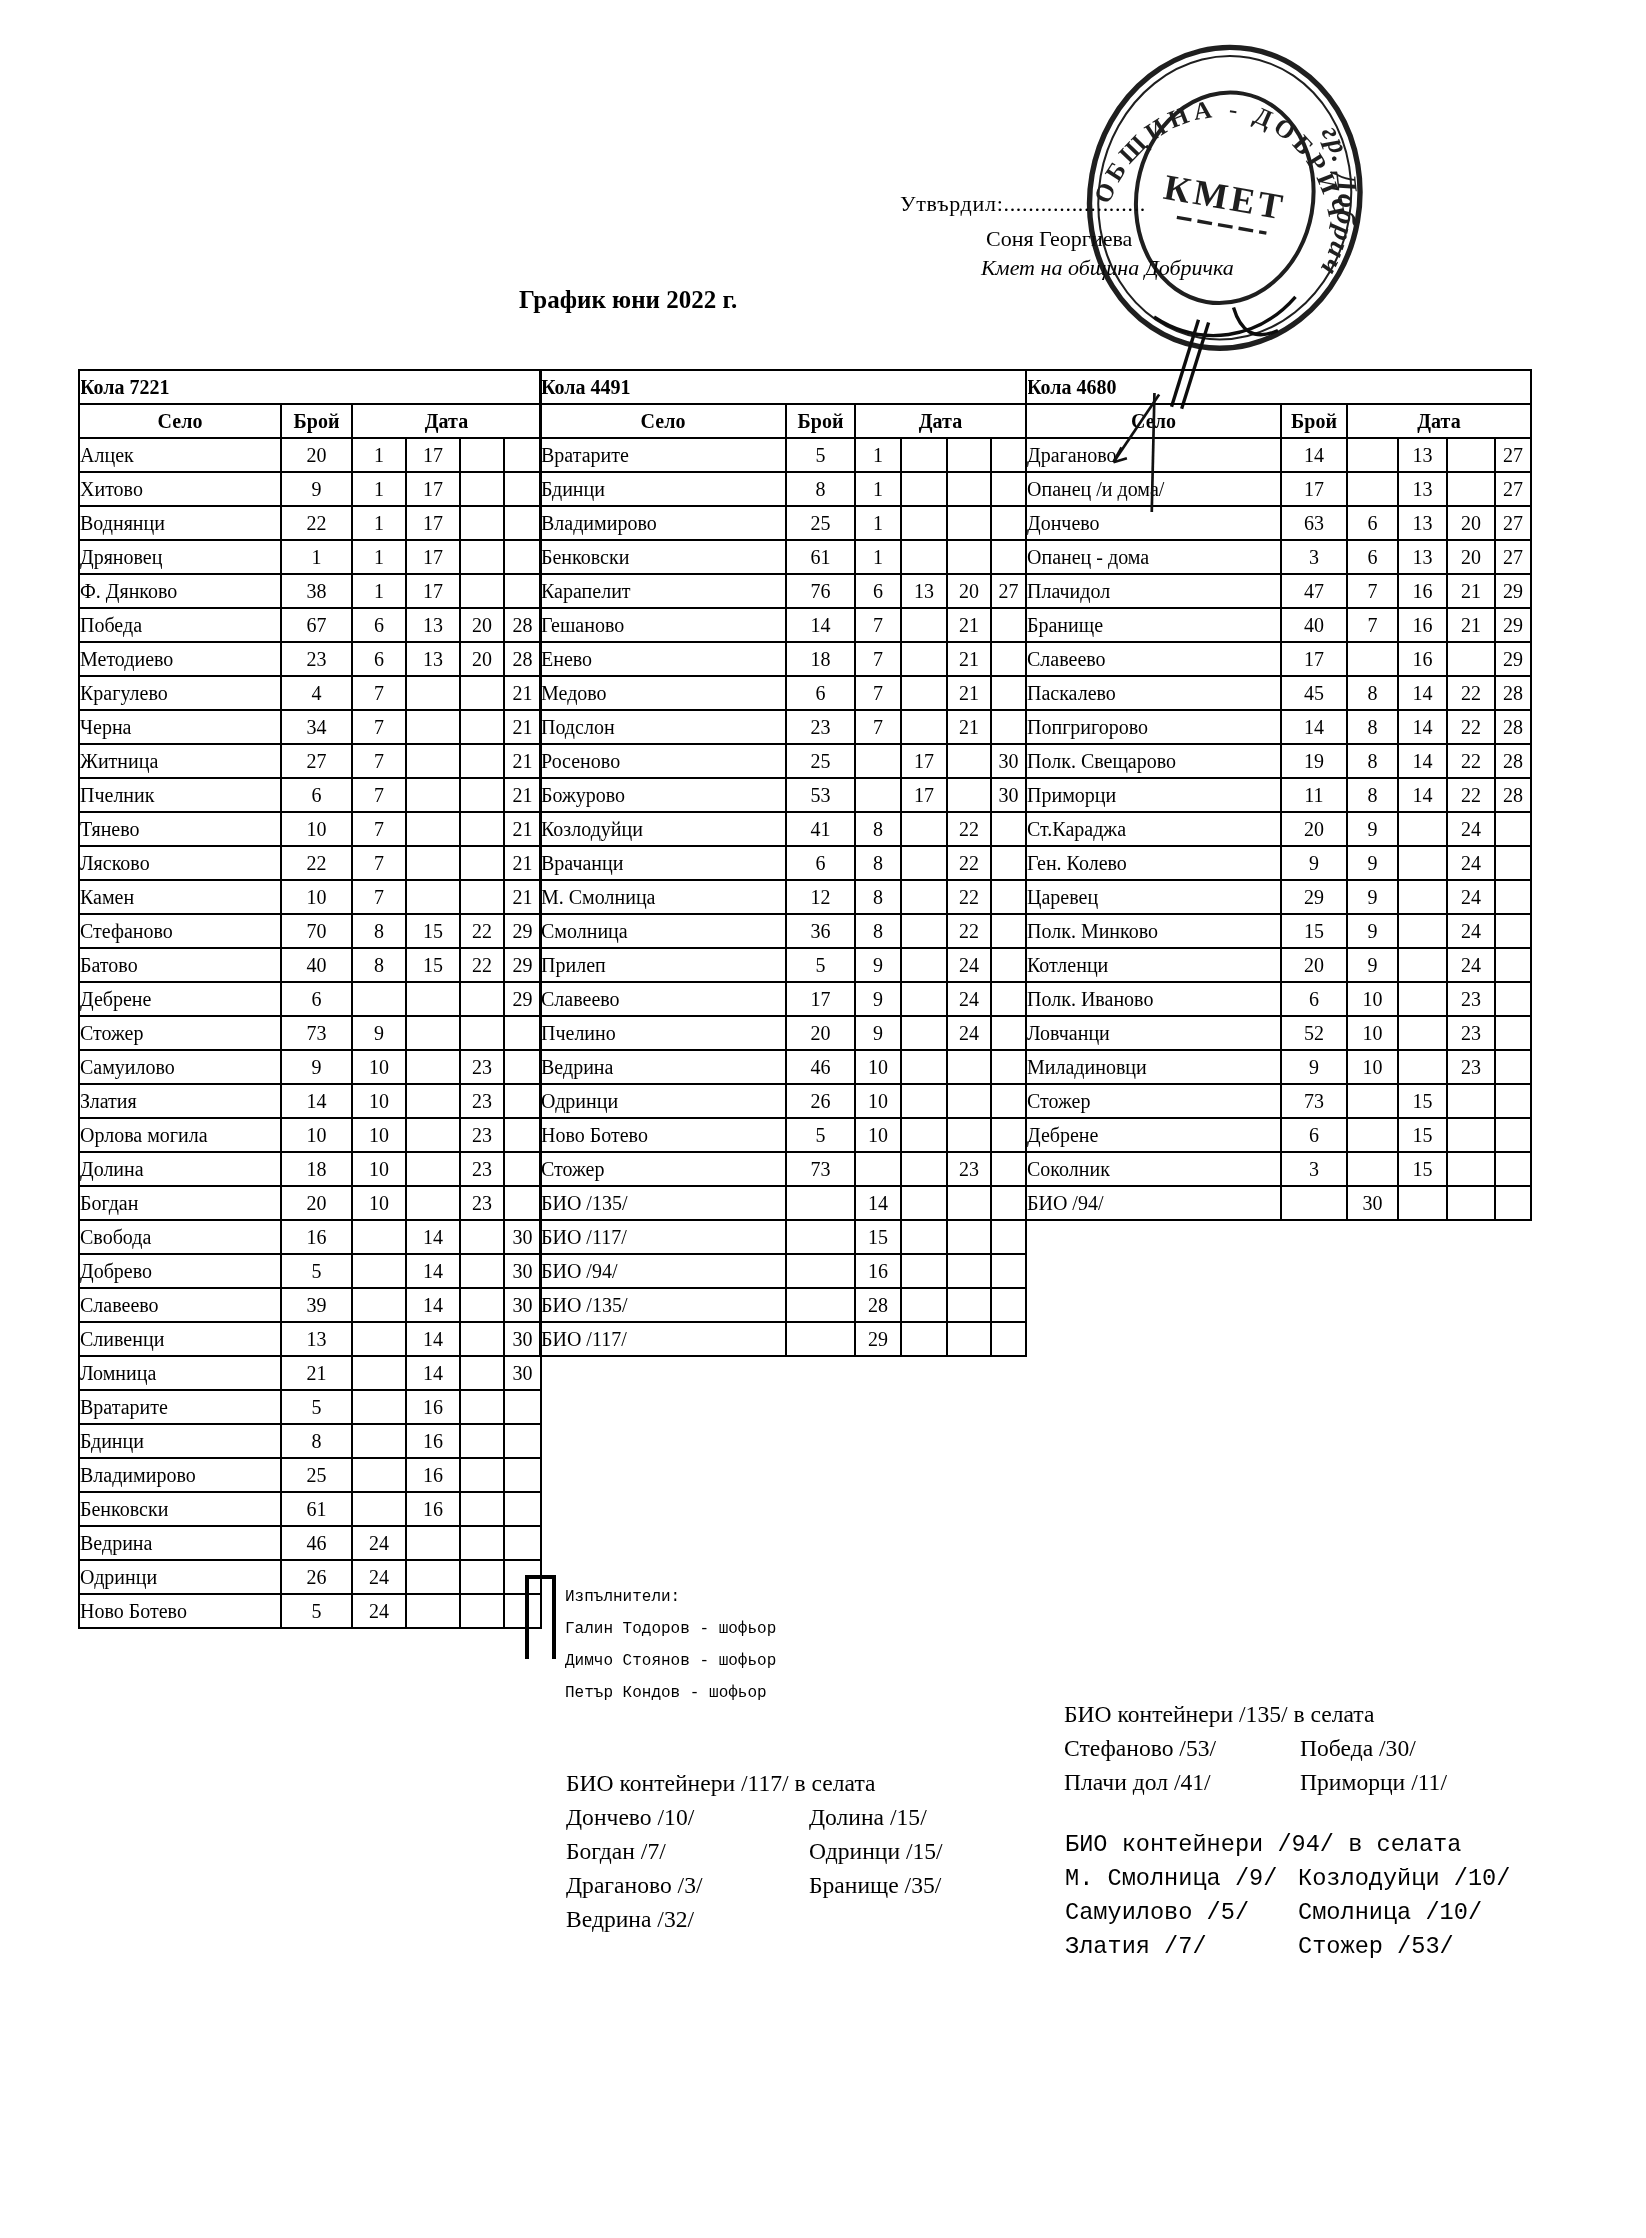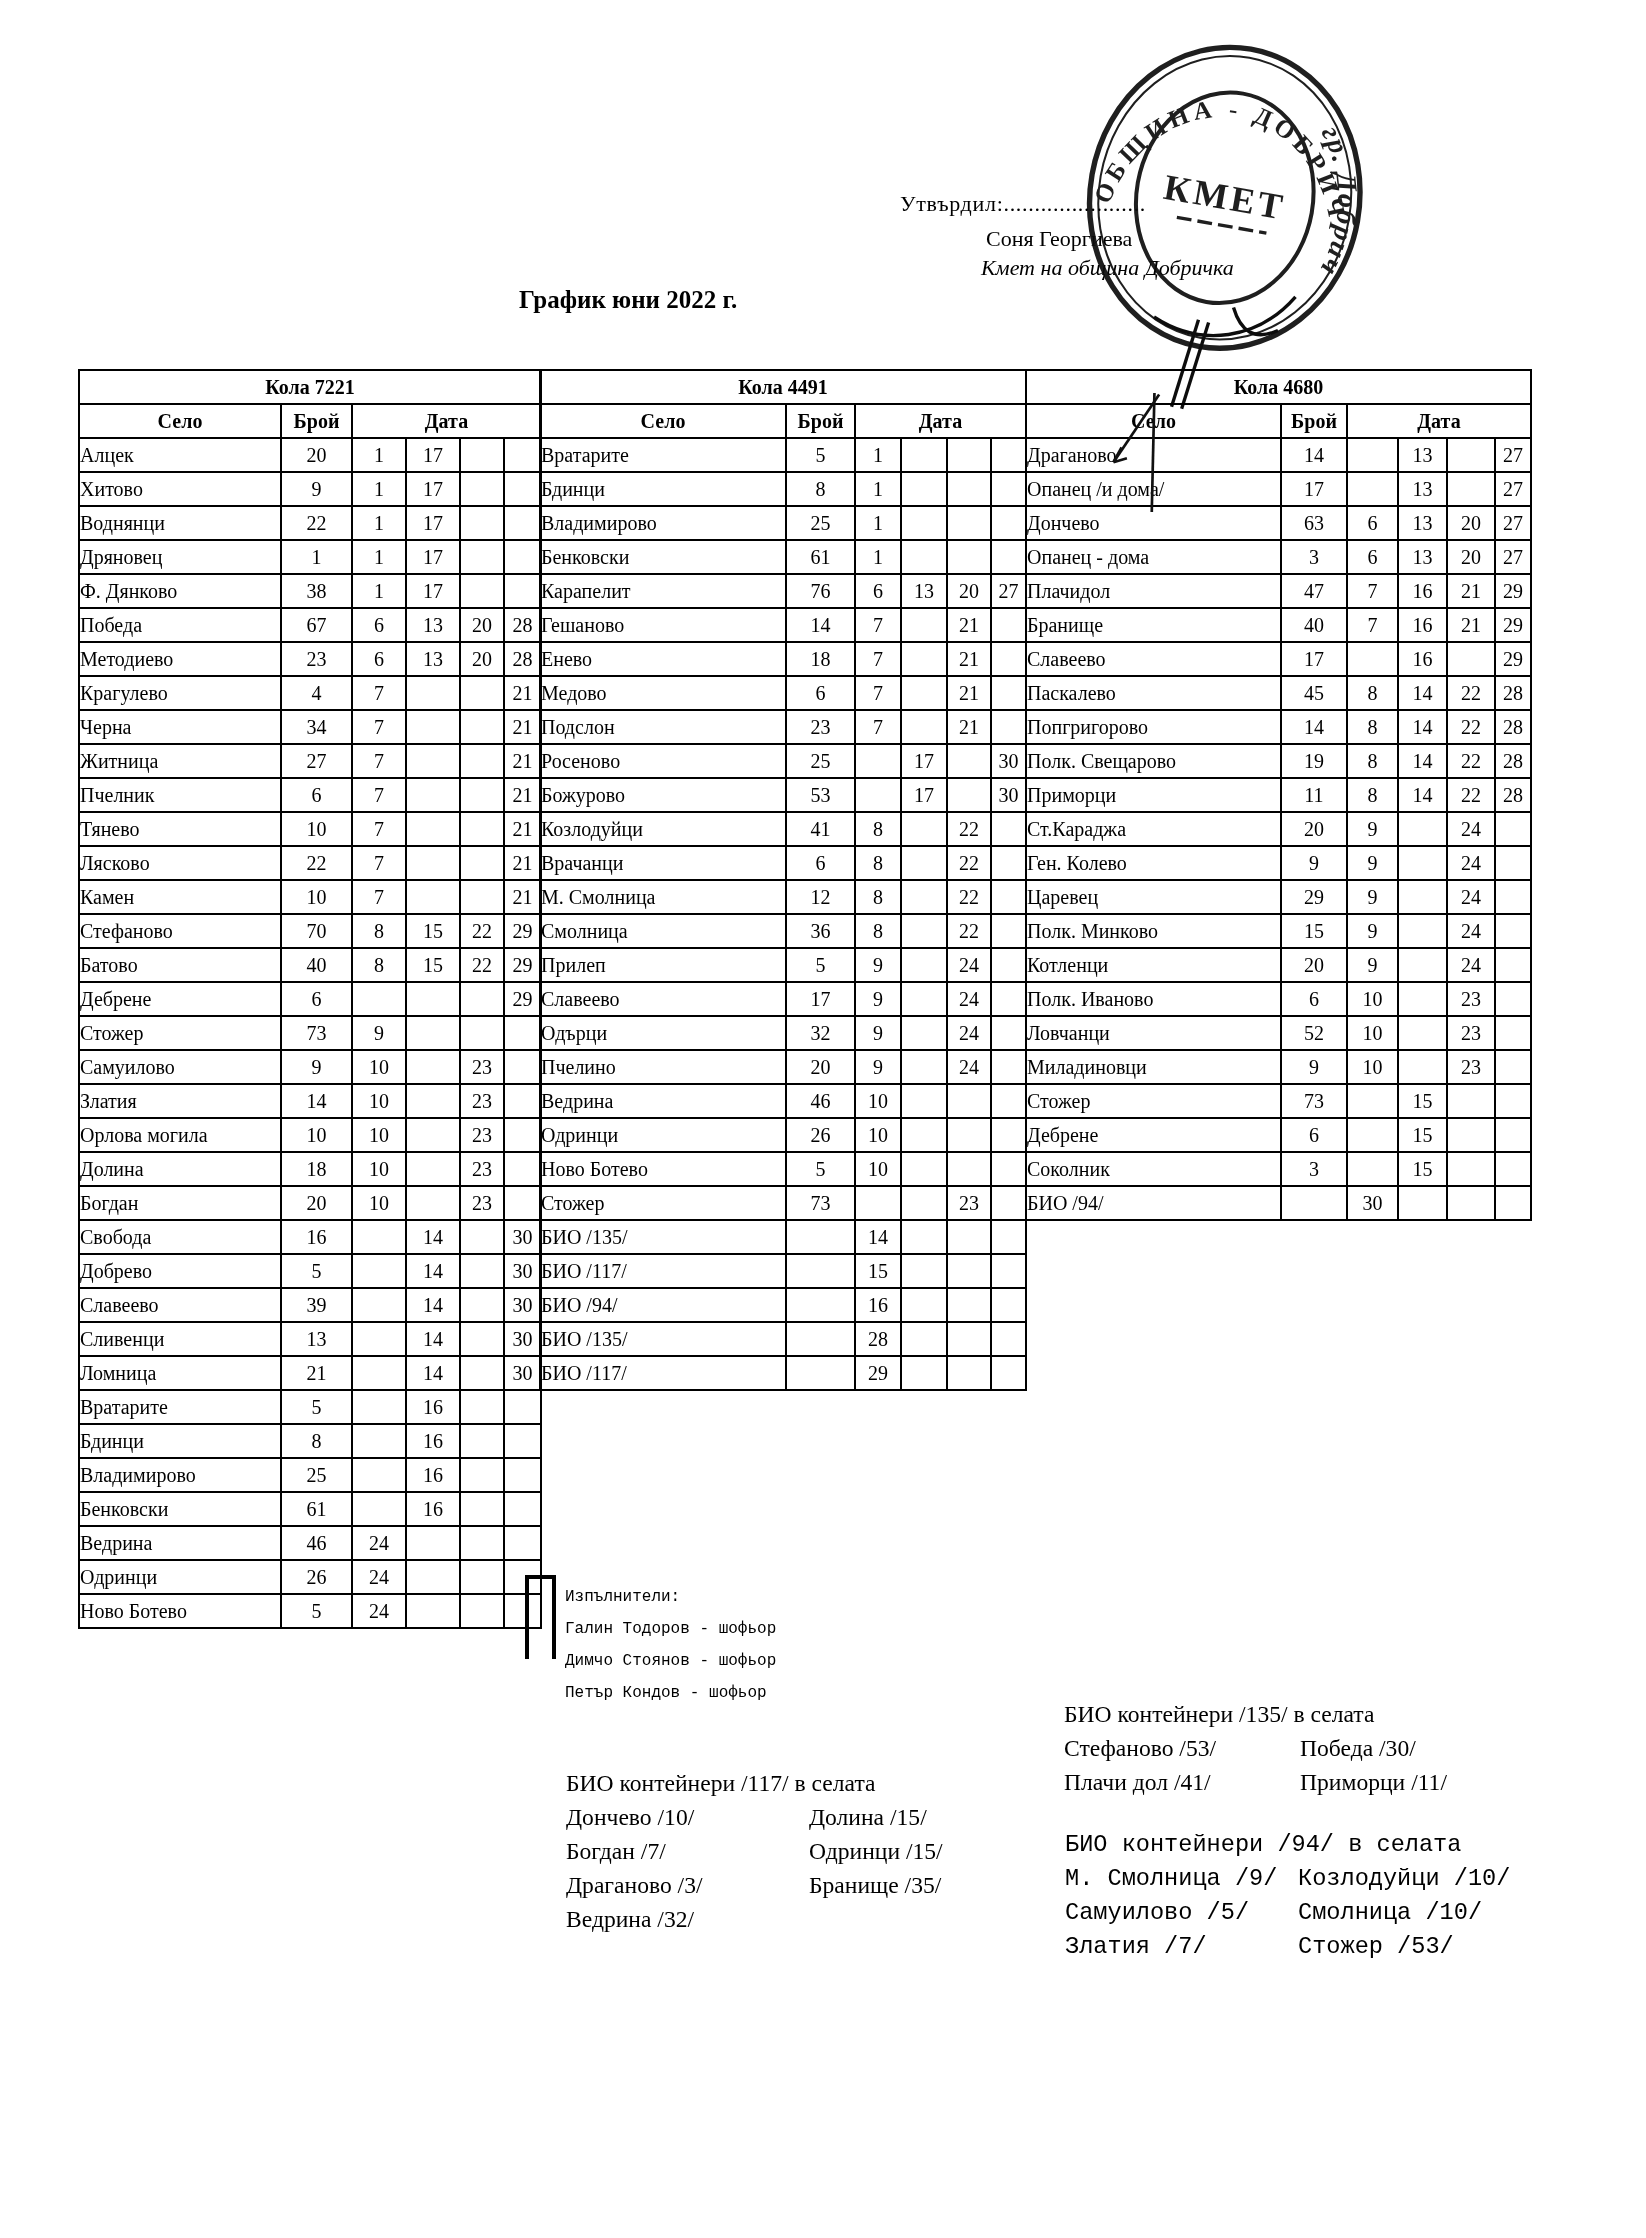--- a/index.html
+++ b/index.html
@@ -9,21 +9,21 @@
   
   .approval-label{font-size:22px;letter-spacing:0.7px;}
   .approval-name{font-size:22px;}
   .approval-role{font-size:22px;font-style:italic;}
   
   .doc-title{font-size:25px;font-weight:bold;}
   
   table.doc-table{position:absolute;border-collapse:collapse;table-layout:fixed;}
   table.doc-table td{border:2px solid #000;height:32px;font-size:20px;
                      overflow:hidden;white-space:nowrap;padding:0;}
-  td.cell-title{font-weight:bold;font-size:23px;text-align:center;height:35px;border-bottom-width:3.4px;border-radius:10px;}
+  td.cell-title{font-weight:bold;font-size:23px;height:35px;border-bottom-width:3.4px;border-radius:10px;}
   td.cell-head{font-weight:bold;font-size:22px;text-align:center;height:37px;border-bottom-width:3.4px;margin-top:22px;}
   td.cell-v{text-align:left;padding-left:6px;padding-right:2.7px;}
   td.cell-c,td.cell-d{text-align:center;}
   
   .execs div{font-size:16px;line-height:32px;font-family:Liberation Mono, monospace;}
   .bio{font-size:23.6px;line-height:34px;}
   .bio .bio-title{font-size:23.6px;}
   .bio .bio-row{display:flex;align-items:center;}
   .pen{position:absolute;pointer-events:none;}
   .artifact{position:absolute;border:4px solid #000;border-bottom:none;}
@@ -515,28 +515,20 @@
           </tr>
           <tr>
             <td class="cell-v">Славеево</td>
             <td class="cell-c">17</td>
             <td class="cell-d">9</td>
             <td class="cell-d"></td>
             <td class="cell-d">24</td>
             <td class="cell-d"></td>
           </tr>
           <tr>
-            <td class="cell-v">Одърци</td>
-            <td class="cell-c">32</td>
-            <td class="cell-d">9</td>
-            <td class="cell-d"></td>
-            <td class="cell-d">24</td>
-            <td class="cell-d"></td>
-          </tr>
-          <tr>
             <td class="cell-v">Пчелино</td>
             <td class="cell-c">20</td>
             <td class="cell-d">9</td>
             <td class="cell-d"></td>
             <td class="cell-d">24</td>
             <td class="cell-d"></td>
           </tr>
           <tr>
             <td class="cell-v">Ведрина</td>
             <td class="cell-c">46</td>

